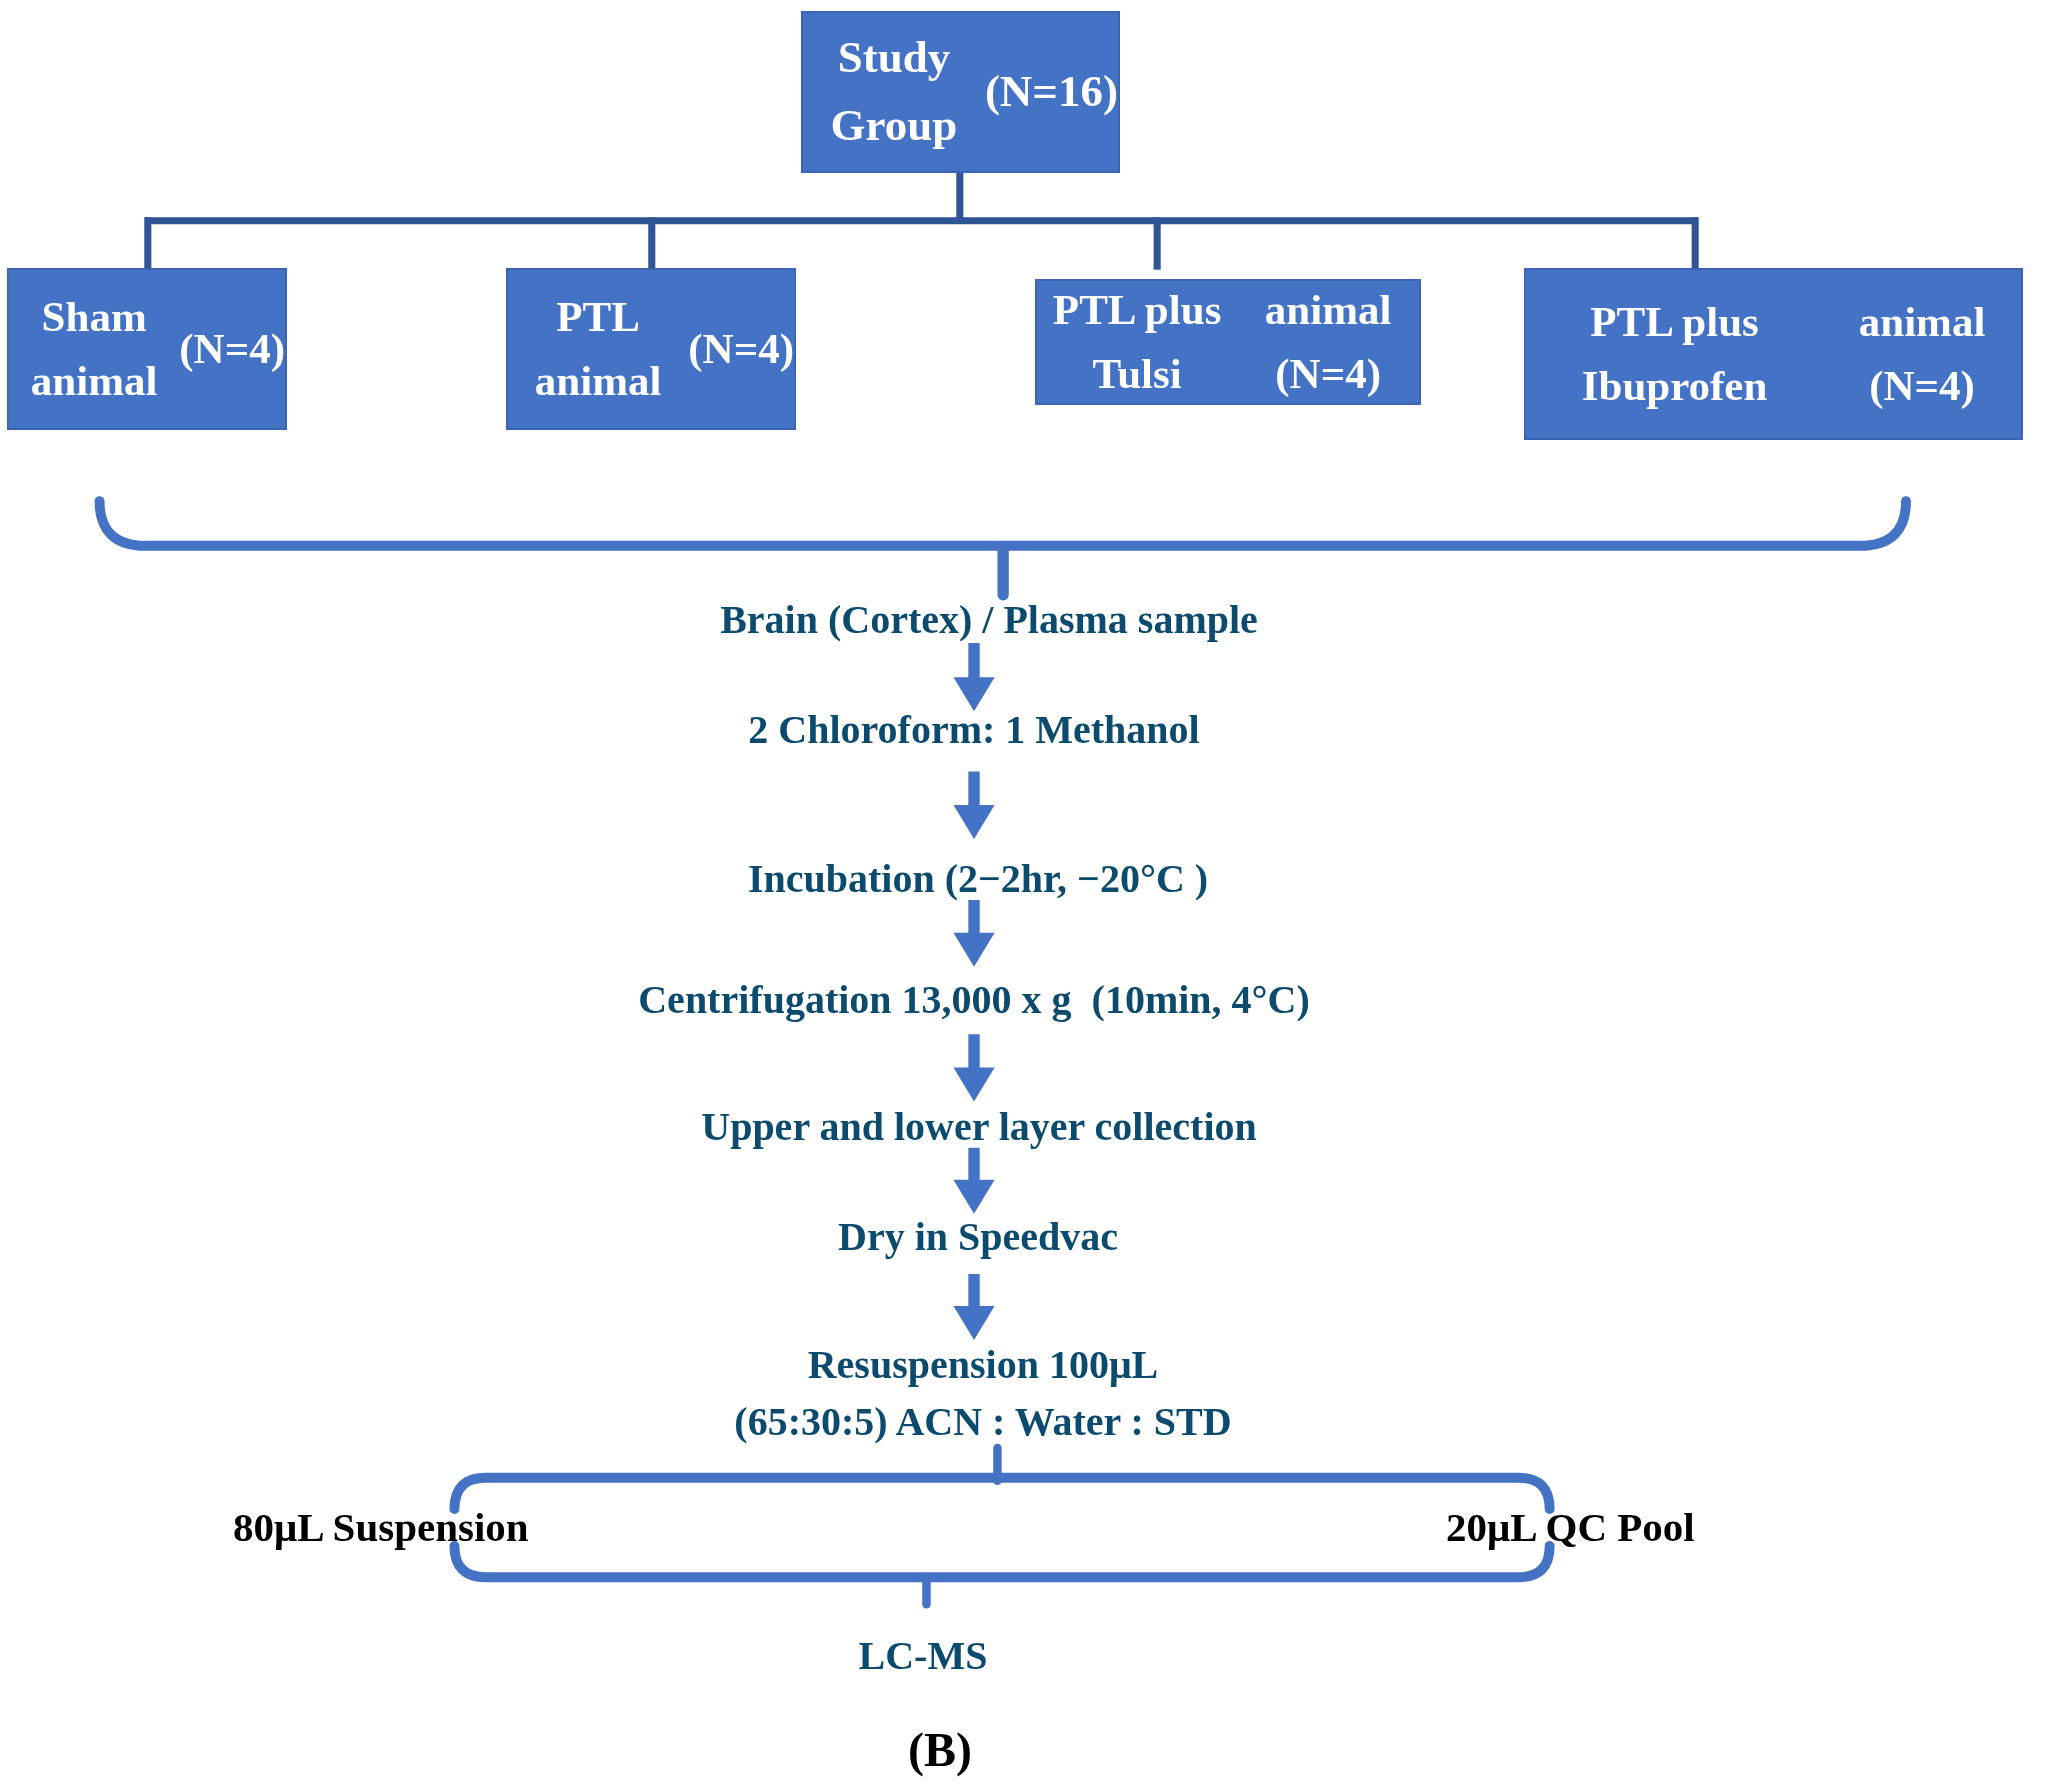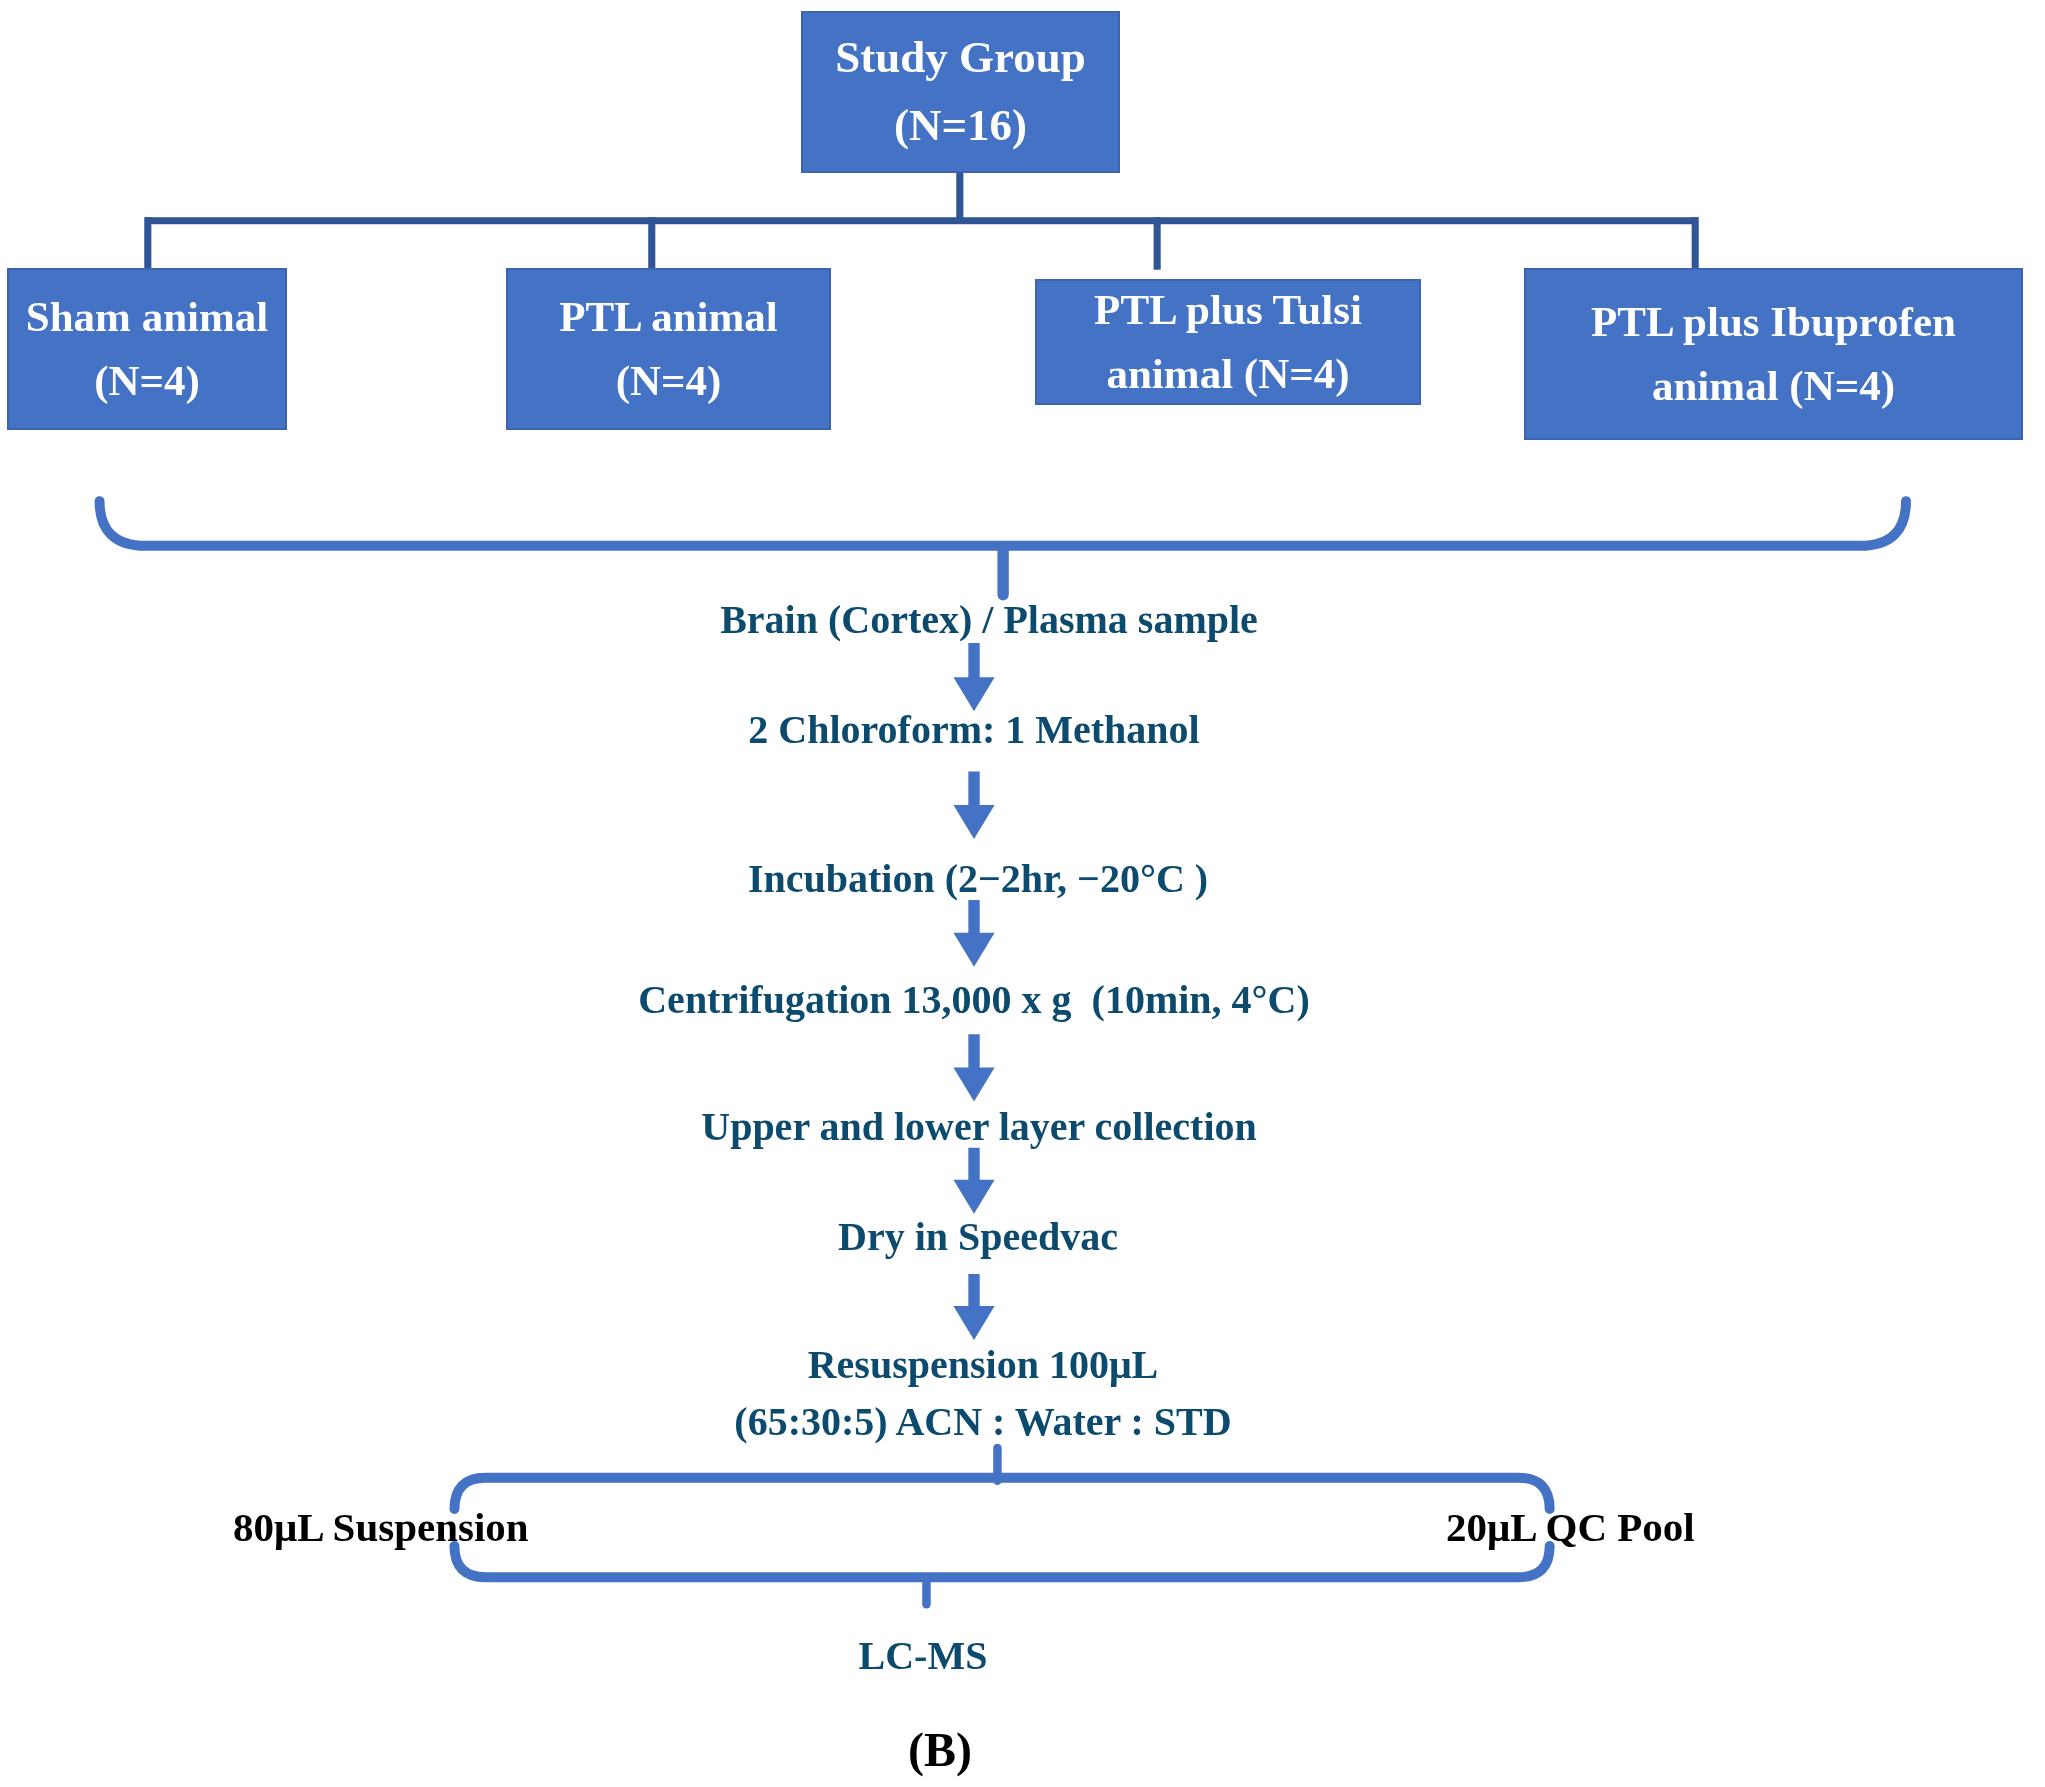--- a/index.html
+++ b/index.html
@@ -13,21 +13,21 @@
   }
   #connector-layer{position:absolute;left:0;top:0;z-index:0;}
   .node-box{
     position:absolute;
     background:#4472C4;
     border:2.1px solid #3C64B1;
     box-sizing:border-box;
     color:#ffffff;
     font-weight:700;
     display:flex;
-    flex-direction:column;
+    flex-direction:row;
     align-items:center;
     justify-content:center;
     text-align:center;
     line-height:1.5;
     z-index:1;
   }
   .top-box{font-size:45px;}
   .child-box{font-size:43px;}
   .step-text{
     position:absolute;
@@ -96,21 +96,21 @@
 
   <div class="node-box top-box" style="left:801px;top:10.6px;width:319px;height:162px;">
     <span>Study Group</span>
     <span>(N=16)</span>
   </div>
 
   <div class="node-box child-box" style="left:7px;top:268px;width:280px;height:162px;">
     <span>Sham animal</span>
     <span>(N=4)</span>
   </div>
-  <div class="node-box child-box" style="left:506px;top:268px;width:325px;height:162px;">
+  <div class="node-box child-box" style="left:506px;top:268px;width:290px;height:162px;">
     <span>PTL animal</span>
     <span>(N=4)</span>
   </div>
   <div class="node-box child-box" style="left:1035px;top:279px;width:386px;height:126px;">
     <span>PTL plus Tulsi</span>
     <span>animal (N=4)</span>
   </div>
   <div class="node-box child-box" style="left:1524px;top:268px;width:499px;height:172px;">
     <span>PTL plus Ibuprofen</span>
     <span>animal (N=4)</span>

